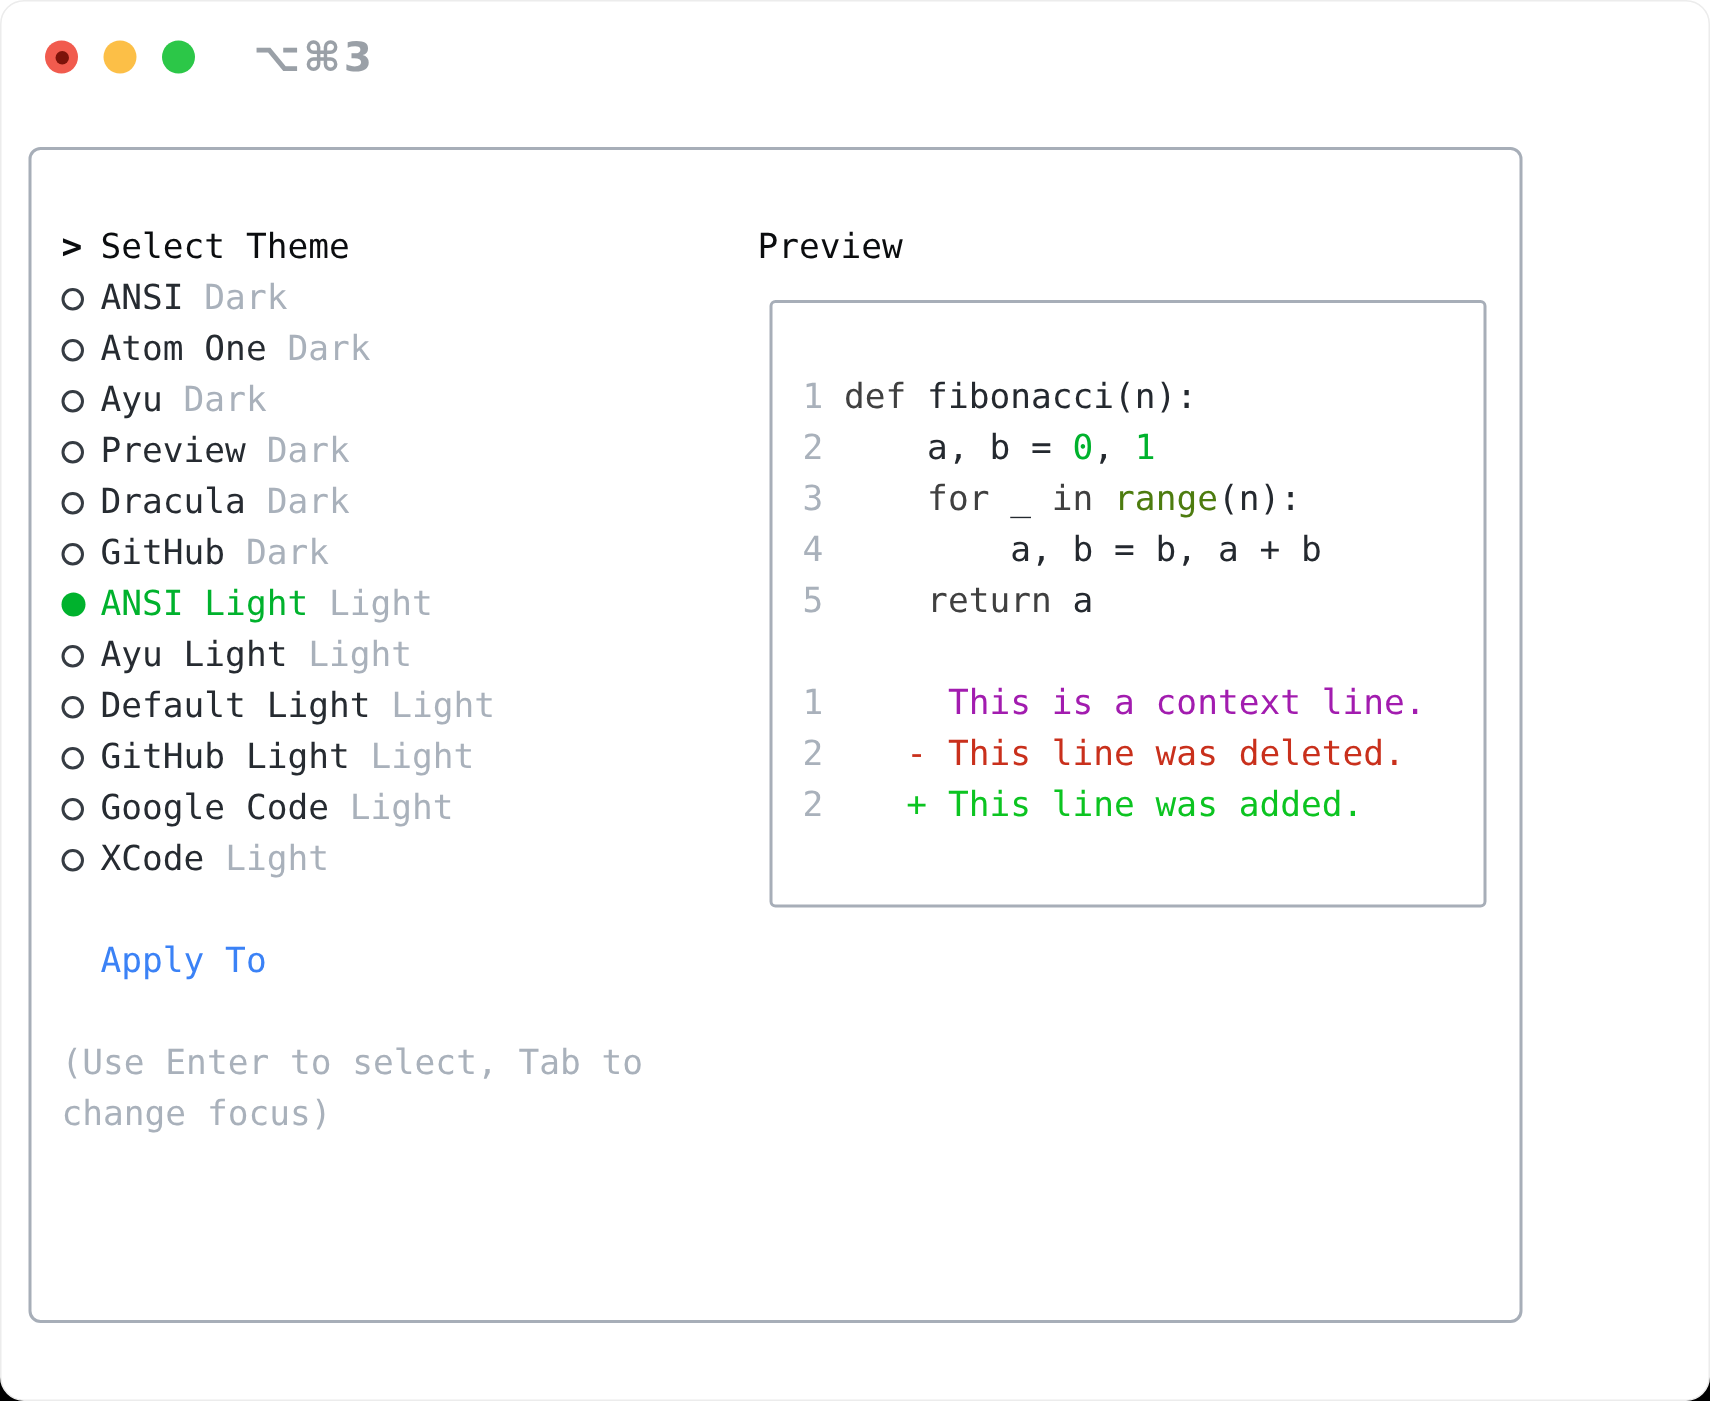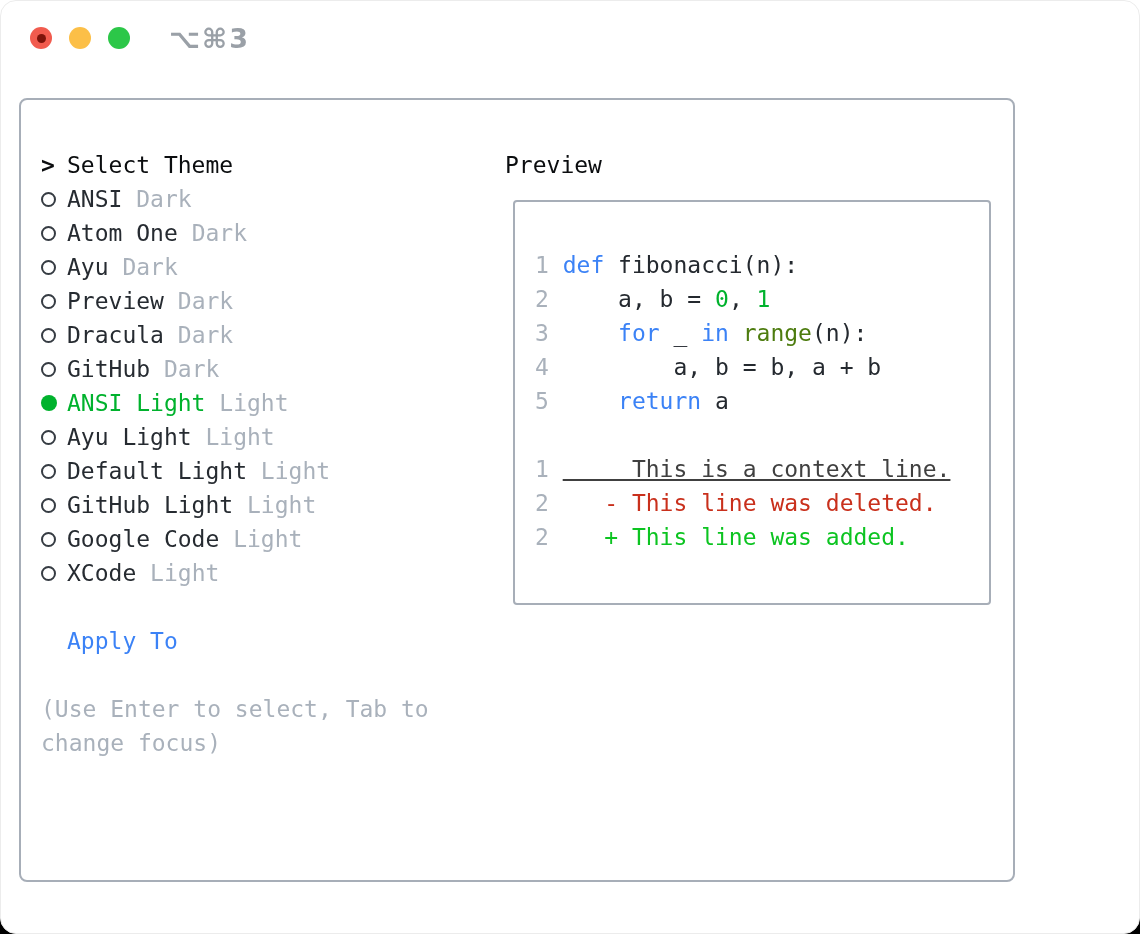--- a/index.html
+++ b/index.html
@@ -69,24 +69,24 @@
     margin-top: 18px; margin-left: 8px;
     width: 478px; height: 405px;
     border: 2px solid #a7aeb8; border-radius: 4px;
     padding: 46px 0 0 20px;
     overflow: hidden;
     background: #ffffff;
   }
   .pline { height: 34px; line-height: 34px; font-size: 23px; white-space: pre; }
   .ln { display: inline-block; width: 2ch; color: #a9b1bb; }
   .tok-fg  { color: #24292f; }
-  .tok-kw  { color: #3b82f6; }
+  .tok-kw  { color: #404040; }
   .tok-fn  { color: #4d7c0f; }
   .tok-lit { color: #00b22d; }
-  .tok-ctx { color: #404040; text-decoration: underline; }
+  .tok-ctx { color: #a21caf; }
   .tok-del { color: #c9301c; }
   .tok-add { color: #0cc421; }
 </style>
 </head>
 <body>
 
 <div class="window">
 
   <div class="titlebar">
     <span class="tl red"></span>

